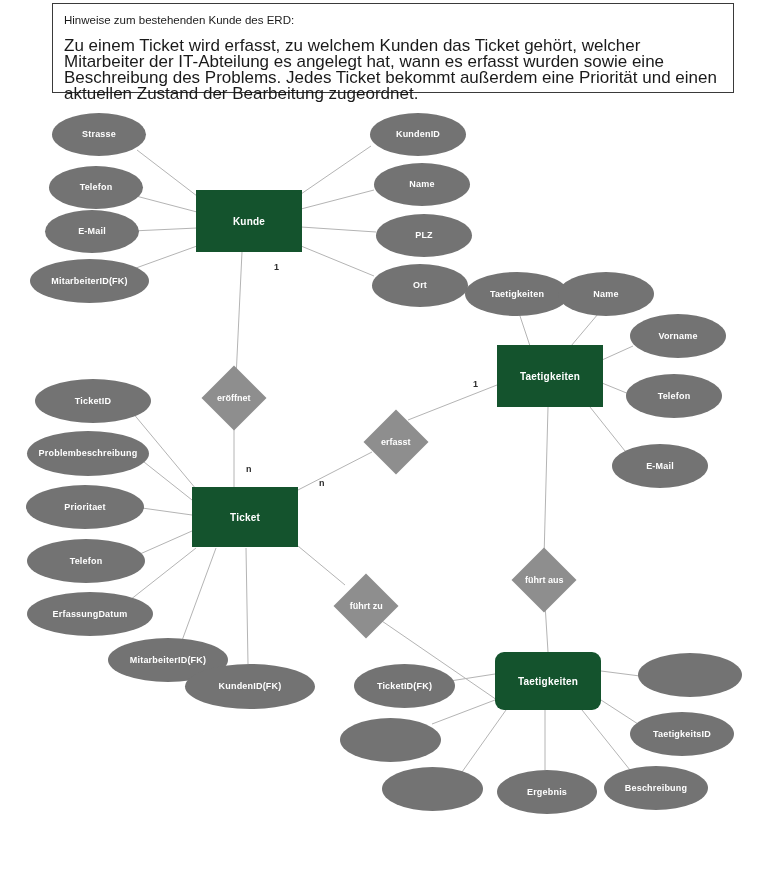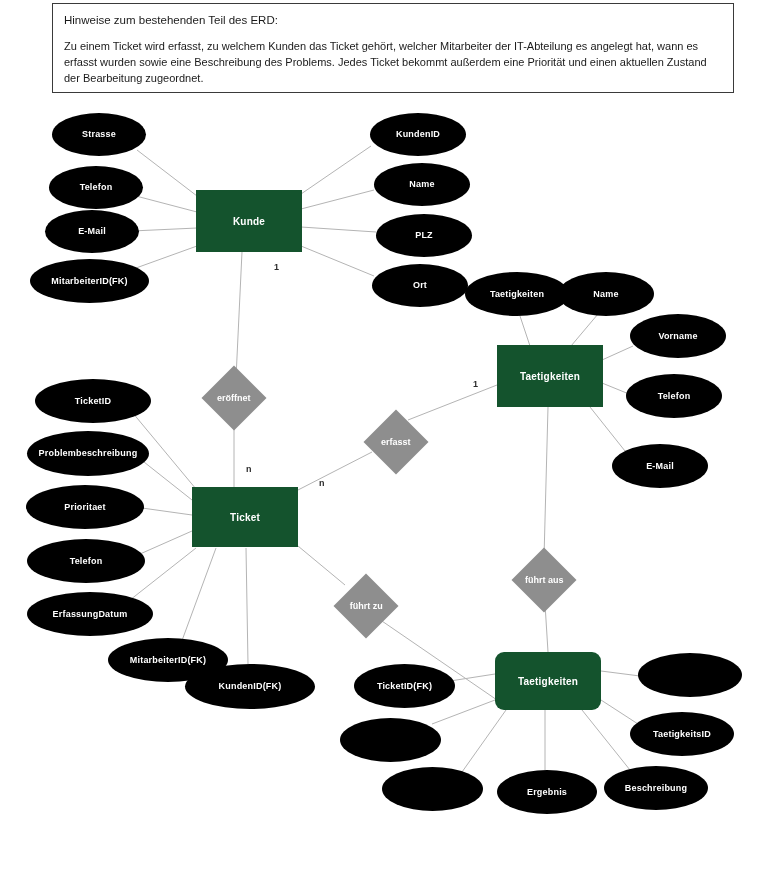--- a/index.html
+++ b/index.html
@@ -30,21 +30,21 @@
     background: #ffffff;
   }
   .note-title {
     font-size: 11.5px;
     line-height: 15px;
     color: #1a1a1a;
     margin-bottom: 10px;
     white-space: nowrap;
   }
   .note-body {
-    font-size: 11px;
+    font-size: 17px;
     line-height: 16px;
     color: #1a1a1a;
   }
 
   
   .diagram {
     position: absolute;
     left: 0;
     top: 0;
     width: 779px;
@@ -67,21 +67,21 @@
     font-size: 10px;
     font-weight: bold;
     display: flex;
     align-items: center;
     justify-content: center;
     letter-spacing: .2px;
     box-sizing: border-box;
   }
   .attribute {
     position: absolute;
-    background: #000000;
+    background: #737373;
     color: #ffffff;
     border-radius: 50%;
     font-size: 9px;
     font-weight: bold;
     display: flex;
     align-items: center;
     justify-content: center;
     text-align: center;
     letter-spacing: .2px;
     box-sizing: border-box;
@@ -109,21 +109,21 @@
     position: absolute;
     font-size: 9px;
     font-weight: bold;
     color: #2b2b2b;
   }
 </style>
 </head>
 <body>
 
 <div class="note-box">
-  <div class="note-title">Hinweise zum bestehenden Teil des ERD:</div>
+  <div class="note-title">Hinweise zum bestehenden Kunde des ERD:</div>
   <div class="note-body">Zu einem Ticket wird erfasst, zu welchem Kunden das Ticket gehört, welcher Mitarbeiter der IT-Abteilung es angelegt hat, wann es erfasst wurden sowie eine Beschreibung des Problems. Jedes Ticket bekommt außerdem eine Priorität und einen aktuellen Zustand der Bearbeitung zugeordnet.</div>
 </div>
 
 <div class="diagram">
   <svg class="edge-layer" width="779" height="878" viewBox="0 0 779 878">
       <line x1="137" y1="150" x2="197" y2="196" stroke="#b4b4b4" stroke-width="1"></line>
       <line x1="136" y1="196" x2="197" y2="212" stroke="#b4b4b4" stroke-width="1"></line>
       <line x1="132" y1="231" x2="197" y2="228" stroke="#b4b4b4" stroke-width="1"></line>
       <line x1="136" y1="268" x2="197" y2="246" stroke="#b4b4b4" stroke-width="1"></line>
       <line x1="371" y1="146" x2="301" y2="194" stroke="#b4b4b4" stroke-width="1"></line>

